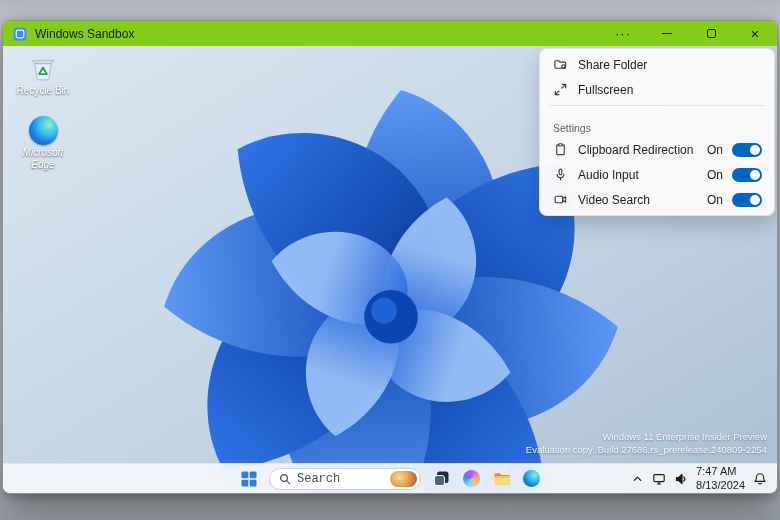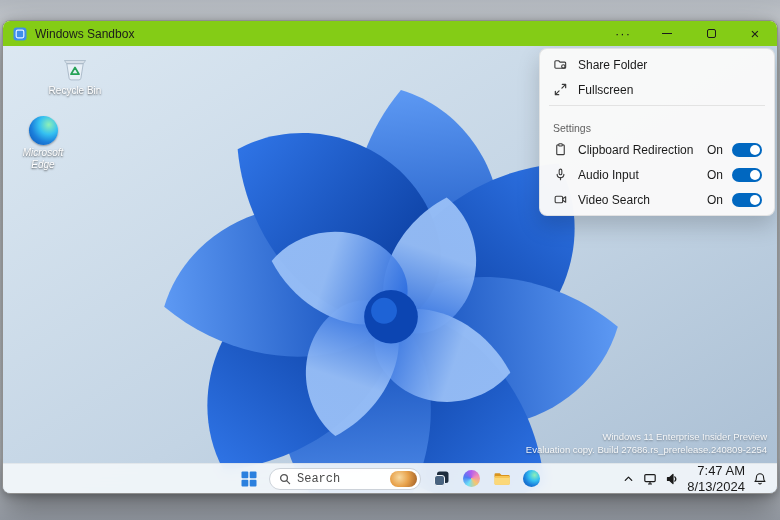--- a/index.html
+++ b/index.html
@@ -61,21 +61,21 @@
     font-size:12px;color:#4a4a4a;}
   .search-img{margin-left:auto;width:27px;height:16px;border-radius:8px;
     background:radial-gradient(circle at 35% 40%,#f7d9a0 0%,#e8a24b 45%,#9c5a23 100%);}
   .tb-ic{width:19px;height:19px;display:flex;align-items:center;justify-content:center;}
   .copilot-circle{width:17px;height:17px;border-radius:50%;
     background:conic-gradient(from 210deg,#6ee0f7,#4d7df2,#b05cf0,#f08bb8,#f5c76e,#6ee0f7);}
   .edge-small{width:17px;height:17px;border-radius:50%;
     background:radial-gradient(circle at 68% 30%,#8ef0b6 0%,#35c1f1 34%,#1b7fdb 62%,#0b50b0 100%);}
   .tray{position:absolute;right:4px;top:0;height:100%;display:flex;align-items:center;gap:8px;
     padding-right:6px;color:#1b1b1b;}
-  .clock{text-align:right;font-size:13px;line-height:1.2;color:#1b1b1b;white-space:nowrap;}
+  .clock{text-align:left;font-size:11px;line-height:1.2;color:#1b1b1b;white-space:nowrap;}
 </style>
 </head>
 <body>
 
 <div class="window">
 
   <div class="titlebar">
     <span style="display:flex;">
       <svg width="14" height="14" viewBox="0 0 14 14">
         <rect x="0.5" y="0.5" width="13" height="13" rx="3" fill="#3f8fe8"></rect>
@@ -133,21 +133,21 @@
           <path transform="rotate(0)" d="M0,6 C-55,-40 -55,-150 10,-228 C95,-203 142,-95 85,-15 C60,16 20,22 0,6 Z" fill="url(#p3)" opacity="0.92"></path>
           <path transform="rotate(90)" d="M0,6 C-55,-40 -55,-150 10,-228 C95,-203 142,-95 85,-15 C60,16 20,22 0,6 Z" fill="url(#p3)" opacity="0.92"></path>
           <path transform="rotate(180)" d="M0,6 C-55,-40 -55,-150 10,-228 C95,-203 142,-95 85,-15 C60,16 20,22 0,6 Z" fill="url(#p3)" opacity="0.92"></path>
           <path transform="rotate(270)" d="M0,6 C-55,-40 -55,-150 10,-228 C95,-203 142,-95 85,-15 C60,16 20,22 0,6 Z" fill="url(#p3)" opacity="0.92"></path>
         </g>
         <circle cx="0" cy="0" r="27" fill="#0c45b2"></circle>
         <circle cx="-7" cy="-6" r="13" fill="#1e63d6"></circle>
       </g>
     </svg>
 
-    <div class="desk-icon" style="left:7px;top:7px;margin-left:32px;">
+    <div class="desk-icon" style="left:7px;top:7px;">
       <span class="ic">
         <svg width="30" height="30" viewBox="0 0 30 30">
           <path d="M4.5 7.5 h21 l-2 3 h-17 Z" fill="#d6dfe8" stroke="#9fb0c0" stroke-width="0.7"></path>
           <path d="M6.8 10.8 h16.4 l-2.3 14.4 a2 2 0 0 1 -2 1.7 h-7.8 a2 2 0 0 1 -2 -1.7 Z" fill="rgba(235,242,248,0.82)" stroke="#9fb0c0" stroke-width="0.8"></path>
           <path d="M15 14.5 l4 6.7 h-8 Z" fill="none" stroke="#27a257" stroke-width="1.7" stroke-linejoin="round"></path>
         </svg>
       </span>
       <div>Recycle Bin</div>
     </div>
 

